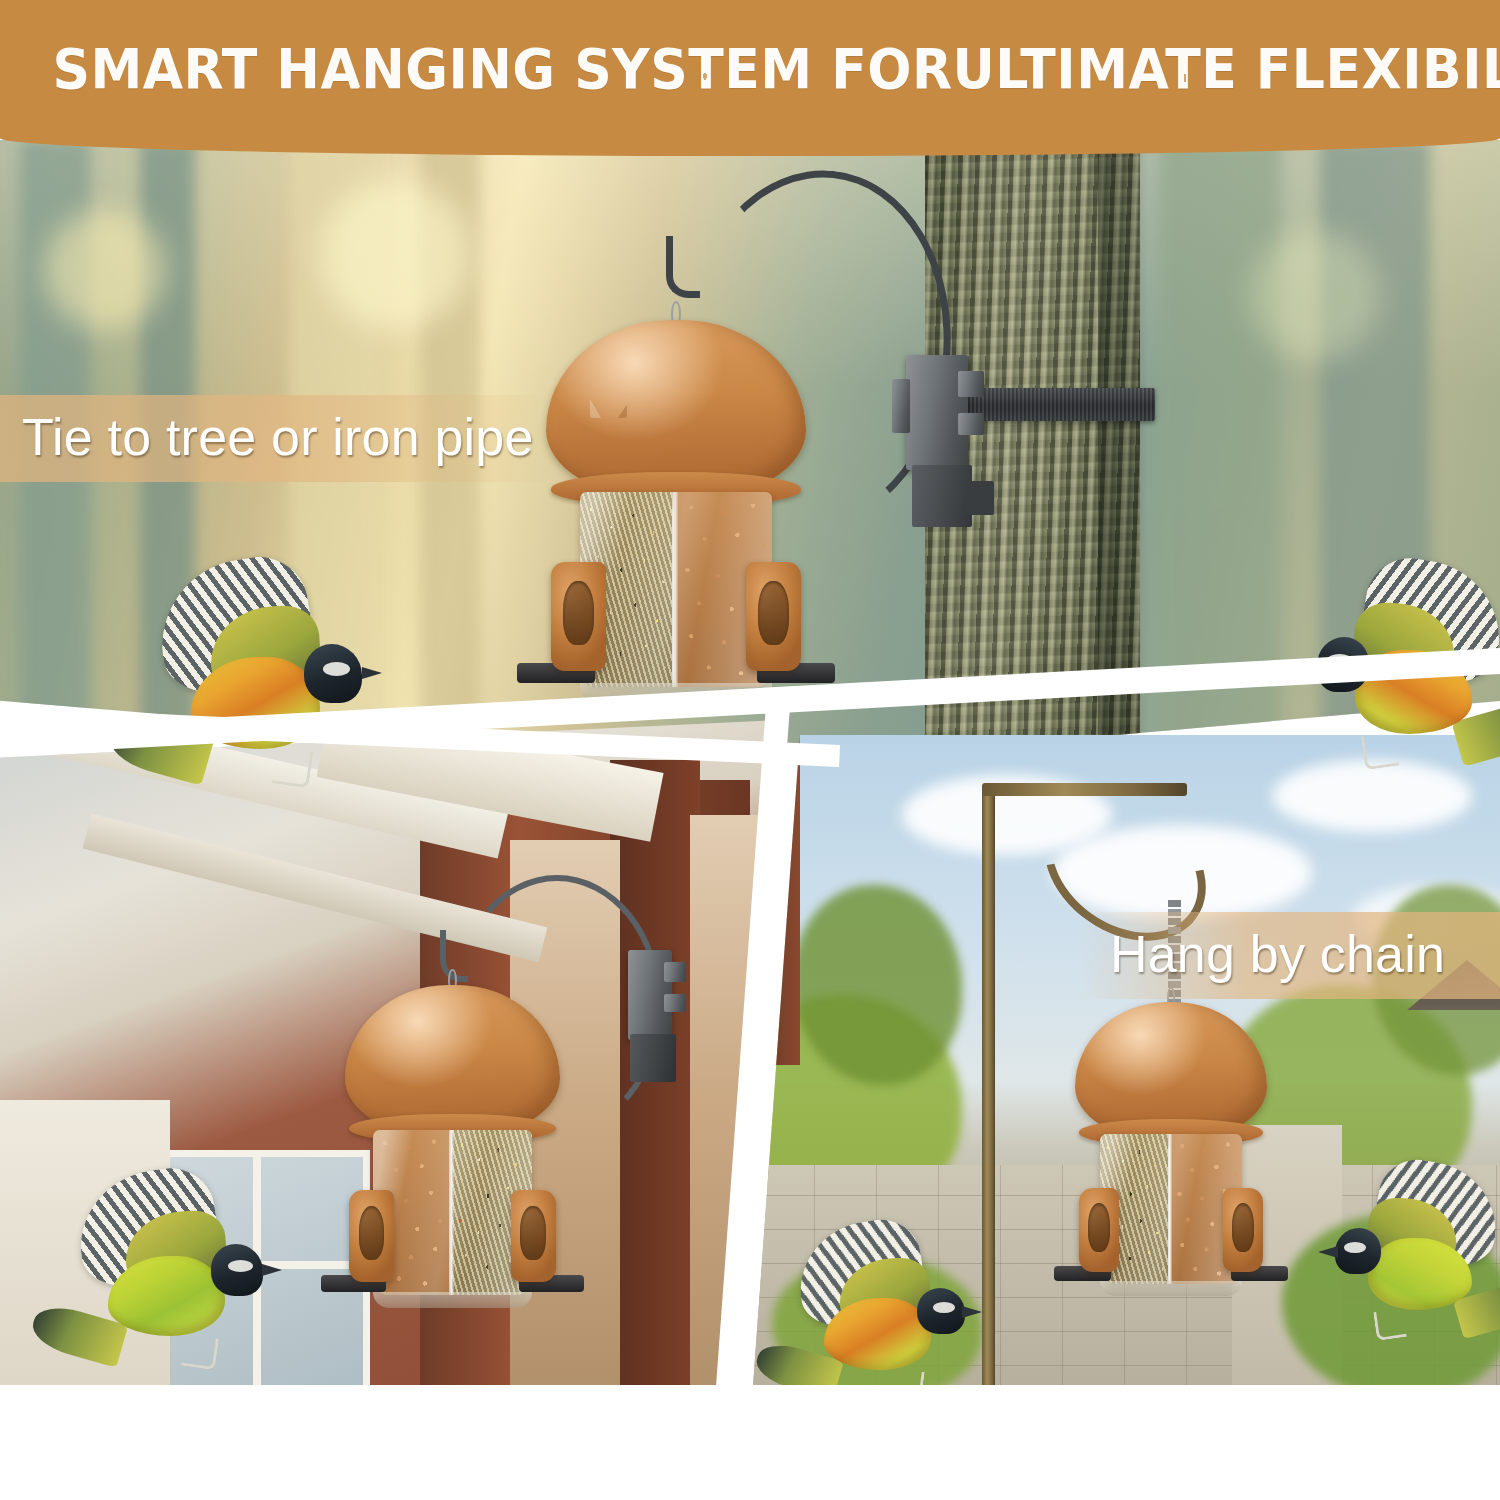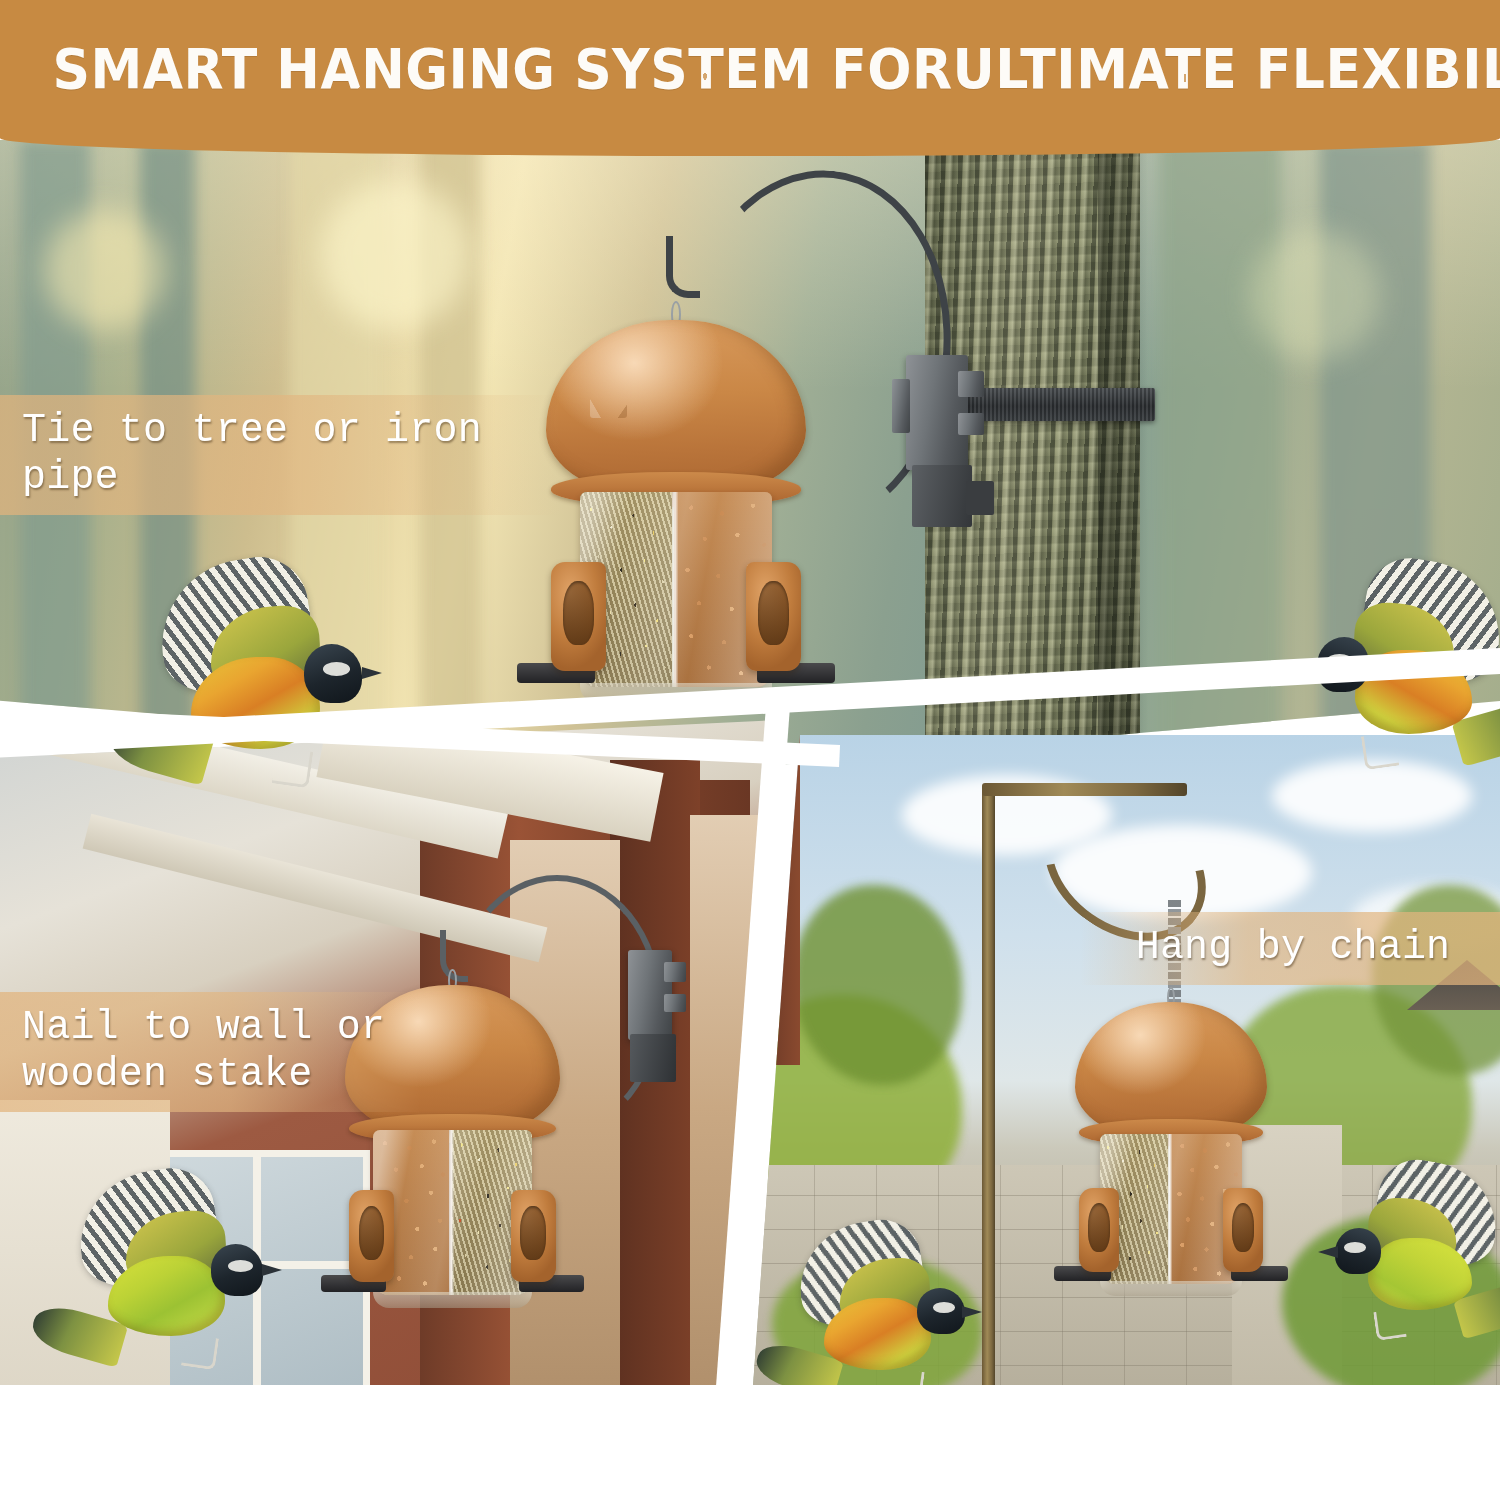--- a/index.html
+++ b/index.html
@@ -97,31 +97,30 @@
   .panel-br{
     left:752px; top:595px; width:760px; height:665px;
     clip-path: polygon(48px 0px, 760px 0px, 760px 665px, 0px 665px);
     background:linear-gradient(180deg,#b9d3e6 0%, #cfe0ec 30%, #dfe7e8 52%, #cbc9bb 62%, #b4ae9b 78%, #9fa88a 100%);
   }
 
   
   .caption{
     position:absolute; z-index:30;
     color:#ffffff;
-    font-size:40px; line-height:1.18;
+    font-size:52px; line-height:1.18;
     letter-spacing:.2px;
     text-shadow:1px 2px 2px rgba(60,40,15,.45);
     padding:12px 26px 14px 22px;
     background:linear-gradient(90deg, rgba(226,180,125,.72) 0%, rgba(226,182,128,.66) 55%, rgba(226,182,128,.0) 100%);
-    font-family:Liberation Mono, monospace;
   }
   .caption-tree{ left:0; top:255px; width:560px; }
   .caption-wall{ left:0; top:852px; width:420px; }
   .caption-chain{
-    right:0; top:772px; width:420px; text-align:center;
+    right:0; top:772px; width:420px; text-align:left;
     padding:12px 24px 14px 30px;
     background:linear-gradient(270deg, rgba(226,180,125,.74) 0%, rgba(226,182,128,.66) 60%, rgba(226,182,128,0) 100%);
   }
 
   
   .footer-band{
     position:absolute; left:0; bottom:0; width:1500px; height:190px;
     background:#e9c49b;
     border-top-left-radius:330px 165px;
     border-top-right-radius:330px 165px;
@@ -559,24 +558,20 @@
       <div class="b-head"></div>
         <div class="b-cheek"></div>
       <div class="b-beak"></div>
         <div class="b-leg"></div>
     </div>
 
     <div class="caption caption-tree">
       <span>Tie to tree or iron pipe</span>
     </div>
 
-    <div class="caption caption-wall">
-      <span style="display:block">Nail to wall or</span>
-      <span style="display:block">wooden stake</span>
-    </div>
 
     <div class="caption caption-chain">
       <span>Hang by chain</span>
     </div>
 
     <div style="position:absolute;left:-40px;top:548px;width:1600px;height:26px;background:#fff;transform:rotate(-3.1deg);z-index:35;"></div>
     <div style="position:absolute;left:-40px;top:585px;width:880px;height:22px;background:#fff;transform:rotate(2.6deg);z-index:35;"></div>
     <div style="position:absolute;left:740px;top:560px;width:24px;height:720px;background:#fff;transform:rotate(4.2deg);z-index:35;"></div>
   </div>
 

